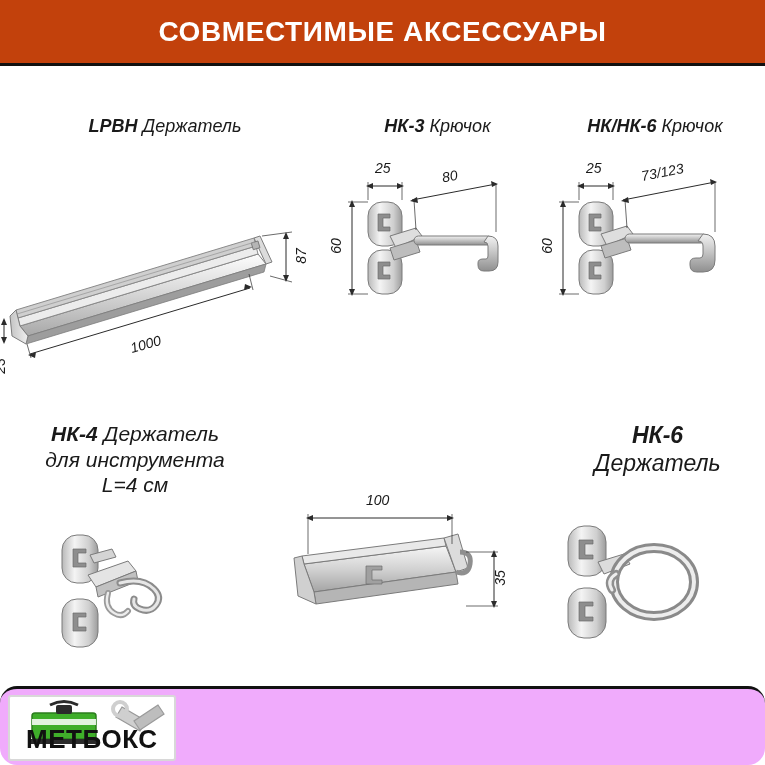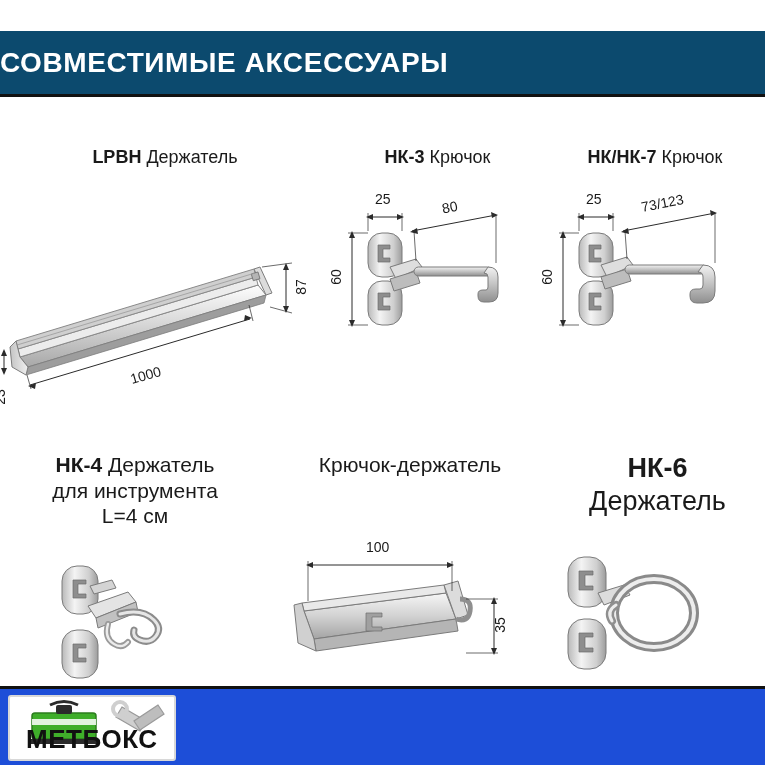--- a/index.html
+++ b/index.html
@@ -8,60 +8,61 @@
     width: 765px; height: 765px;
     background: #ffffff;
     font-family: "Liberation Sans", sans-serif;
     color: #1a1a1a;
     position: relative;
     overflow: hidden;
   }
   
   .header {
     width: 765px; height: 66px;
-    background: #0c4a6e;
-    display: flex; align-items: center; 
+    background: #c2410c;
+    display: flex; align-items: center; justify-content: center;
     border-bottom: 3px solid #111;
-    margin-top: 31px;
   }
   .header-title {
     color: #ffffff;
     font-size: 28px;
     font-weight: bold;
     letter-spacing: 0.6px;
     text-transform: uppercase;
   }
   
   .content {
     position: relative;
     width: 765px;
     height: 620px;
     padding: 0;
+    font-style: italic;
   }
   .row { display: flex; width: 765px; }
   .cell { position: relative; }
   .caption { text-align: center; line-height: 1.22; }
   .cap-line { display: block; }
   .code { font-weight: bold; }
   .fig { position: relative; }
   .dim-txt {
     position: absolute;
     font-size: 14px;
     color: #1a1a1a;
     white-space: nowrap;
   }
   svg { display:block; overflow: visible; }
 
   
   .footer {
     position: absolute;
     left: 0; bottom: 0;
     width: 765px; height: 79px;
-    background: #1d4ed8;
+    background: #f0abfc;
     border-top: 3px solid #111;
+    border-radius: 17px;
   }
   .logo-box {
     position: absolute;
     left: 8px; top: 6px;
     width: 168px; height: 66px;
     background: #ffffff;
     border: 2px solid #d8d8d8;
     border-radius: 3px;
     overflow: hidden;
   }
@@ -200,21 +201,21 @@
 
         <div class="dim-txt" style="left:45px;top:-16px;">25</div>
         <div class="dim-txt" style="left:112px;top:-8px;transform:rotate(-11deg);">80</div>
         <div class="dim-txt" style="left:-2px;top:62px;transform:rotate(-90deg);">60</div>
       </div>
     </div>
 
     <div class="cell" style="width:220px;height:300px;">
       <div class="caption" style="position:absolute;left:0;top:50px;width:220px;font-size:18px;">
         <span class="cap-line">
-          <span class="code">НК/НК-7</span>
+          <span class="code">НК/НК-6</span>
           <span>Крючок</span>
         </span>
       </div>
 
       <div class="fig" style="position:absolute;left:0;top:110px;width:220px;height:190px;">
         <svg width="220" height="190" viewBox="0 0 220 190">
 
           <rect x="34" y="26" width="34" height="44" rx="14" fill="url(#plateG)" stroke="#7b7b7b" stroke-width="1"></rect>
           <rect x="34" y="74" width="34" height="44" rx="14" fill="url(#plateG)" stroke="#7b7b7b" stroke-width="1"></rect>
           <path d="M44 38 h12 v4 h-7 v9 h7 v4 h-12 z" fill="#8e8e8e" stroke="#6a6a6a" stroke-width="0.7"></path>
@@ -282,24 +283,23 @@
           <path d="M108 72 q-4 14 6 20 q8 5 14 -2" fill="none" stroke="#9a9a9a" stroke-width="6" stroke-linecap="round"></path>
           <path d="M108 72 q-4 14 6 20 q8 5 14 -2" fill="none" stroke="#ececec" stroke-width="2.4" stroke-linecap="round"></path>
 
           <polygon points="90,34 112,28 116,36 94,42" fill="#d4d4d4" stroke="#7b7b7b" stroke-width="1"></polygon>
         </svg>
       </div>
     </div>
 
     <div class="cell" style="width:280px;height:320px;">
       <div class="caption" style="position:absolute;left:0;top:55px;width:280px;font-size:21px;">
-        <span class="cap-line">Крючок-держатель</span>
-      </div>
-
-      <div class="fig" style="position:absolute;left:0;top:150px;width:280px;height:170px;">
+      </div>
+
+      <div class="fig" style="position:absolute;left:0;top:134px;width:280px;height:170px;">
         <svg width="280" height="170" viewBox="0 0 280 170">
           <defs>
             <linearGradient id="bodyG5" x1="0" y1="0" x2="0" y2="1">
               <stop offset="0%" stop-color="#f6f6f6"></stop>
               <stop offset="50%" stop-color="#d2d2d2"></stop>
               <stop offset="100%" stop-color="#a4a4a4"></stop>
             </linearGradient>
           </defs>
 
           <polygon points="34,64 176,46 186,72 44,92" fill="url(#bodyG5)" stroke="#7b7b7b" stroke-width="1"></polygon>
@@ -326,21 +326,21 @@
           <line x1="196" y1="52" x2="228" y2="52" stroke="#2b2b2b" stroke-width="0.7"></line>
           <line x1="196" y1="106" x2="228" y2="106" stroke="#2b2b2b" stroke-width="0.7"></line>
         </svg>
 
         <div class="dim-txt" style="left:96px;top:-8px;">100</div>
         <div class="dim-txt" style="left:222px;top:70px;transform:rotate(-90deg);">35</div>
       </div>
     </div>
 
     <div class="cell" style="width:215px;height:320px;">
-      <div class="caption" style="position:absolute;left:0;top:55px;width:215px;font-size:27px;">
+      <div class="caption" style="position:absolute;left:0;top:55px;width:215px;font-size:23px;">
         <span class="cap-line">
           <span class="code">НК-6</span>
         </span>
         <span class="cap-line">Держатель</span>
       </div>
 
       <div class="fig" style="position:absolute;left:0;top:150px;width:215px;height:170px;">
         <svg width="215" height="170" viewBox="0 0 215 170">
 
           <rect x="18" y="10" width="38" height="50" rx="16" fill="url(#plateG)" stroke="#7b7b7b" stroke-width="1"></rect>

